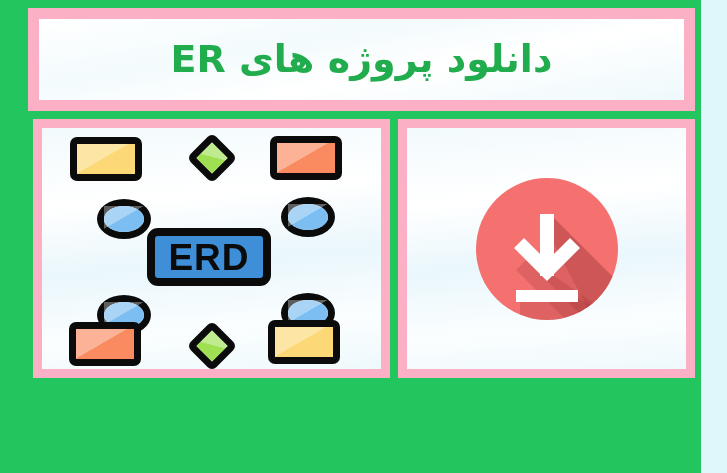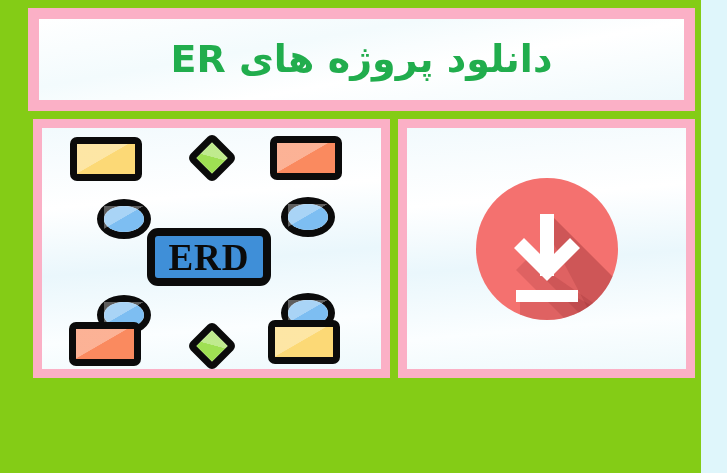--- a/index.html
+++ b/index.html
@@ -13,21 +13,21 @@
   body {
     background: #dff6fb;
     font-family: "DejaVu Sans", "Liberation Sans", sans-serif;
     position: relative;
   }
 
   #stage {
     position: relative;
     width: 701px;
     height: 473px;
-    background: #84cc16;
+    background: #22c55e;
   }
 
   
   .header-panel {
     position: absolute;
     left: 28px;
     top: 8px;
     width: 667px;
     height: 103px;
     background: #fbb0c6;
@@ -99,21 +99,21 @@
     background: #3f8fd8;
     display: flex;
     align-items: center;
     justify-content: center;
   }
   .erd-center-label {
     color: #0b0b0b;
     font-weight: 700;
     font-size: 37px;
     letter-spacing: 1px;
-    font-family: Liberation Serif, serif;
+    font-family: Liberation Sans, sans-serif;
     line-height: 1;
   }
 
   
   .gloss {
     position: absolute;
     left: 0; top: 0; right: 0; bottom: 0;
     background: linear-gradient(150deg, rgba(255,255,255,0.34) 0%, rgba(255,255,255,0.34) 46%, rgba(255,255,255,0) 47%);
     pointer-events: none;
   }

